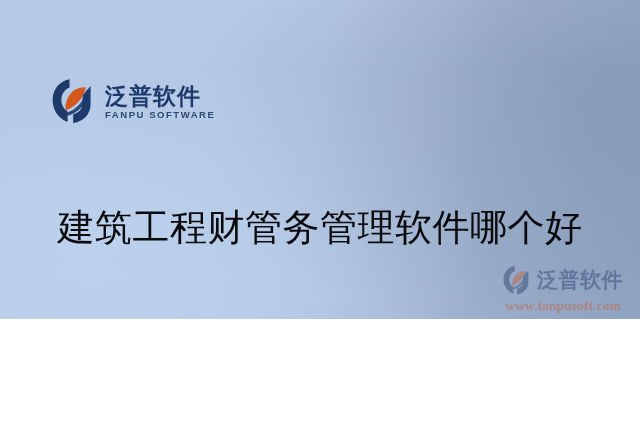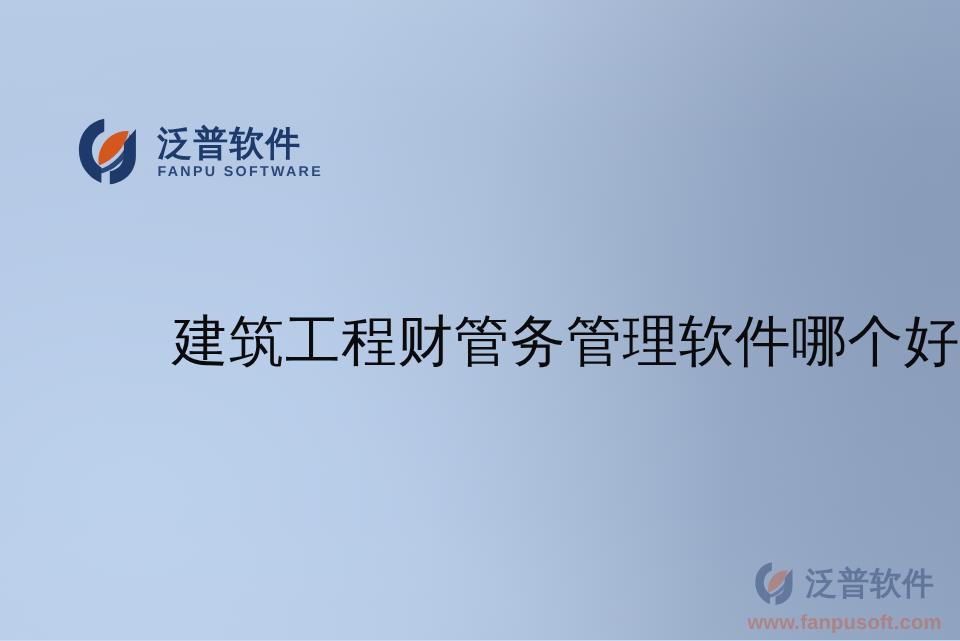--- a/index.html
+++ b/index.html
@@ -9,21 +9,21 @@
   body {
     width: 640px;
     height: 427px;
     overflow: hidden;
     font-family: "Liberation Sans", sans-serif;
   }
 
   #canvas {
     position: relative;
     width: 640px;
-    height: 427px;
+    height: 319px;
     overflow: hidden;
     background-color: #b4c9e4;
   }
 
   
   .bg-base {
     position: absolute;
     inset: 0;
     background: linear-gradient(100deg,
                 #b6cae6 0%,
@@ -100,21 +100,21 @@
     margin-top: 0;
     white-space: nowrap;
   }
 
   
   .headline {
     position: absolute;
     left: 0;
     right: 0;
     top: 203px;
-    text-align: right;
+    text-align: center;
     font-family: "DejaVu Serif", "Liberation Serif", serif;
     font-size: 37px;
     line-height: 50px;
     font-weight: 400;
     color: #0b0b0d;
     letter-spacing: 0.5px;
     white-space: nowrap;
   }
 
   
@@ -142,21 +142,21 @@
   .wm-cn {
     font-family: "DejaVu Sans", "Liberation Sans", sans-serif;
     font-size: 21px;
     font-weight: 700;
     color: #3f5681;
     letter-spacing: 0.5px;
     line-height: 1;
     white-space: nowrap;
   }
   .wm-url {
-    font-family: Liberation Sans, sans-serif;
+    font-family: Liberation Serif, serif;
     font-size: 13.5px;
     font-weight: 700;
     color: #c06a55;
     letter-spacing: 0.1px;
     margin-top: 3px;
     white-space: nowrap;
   }
 </style>
 </head>
 <body>

